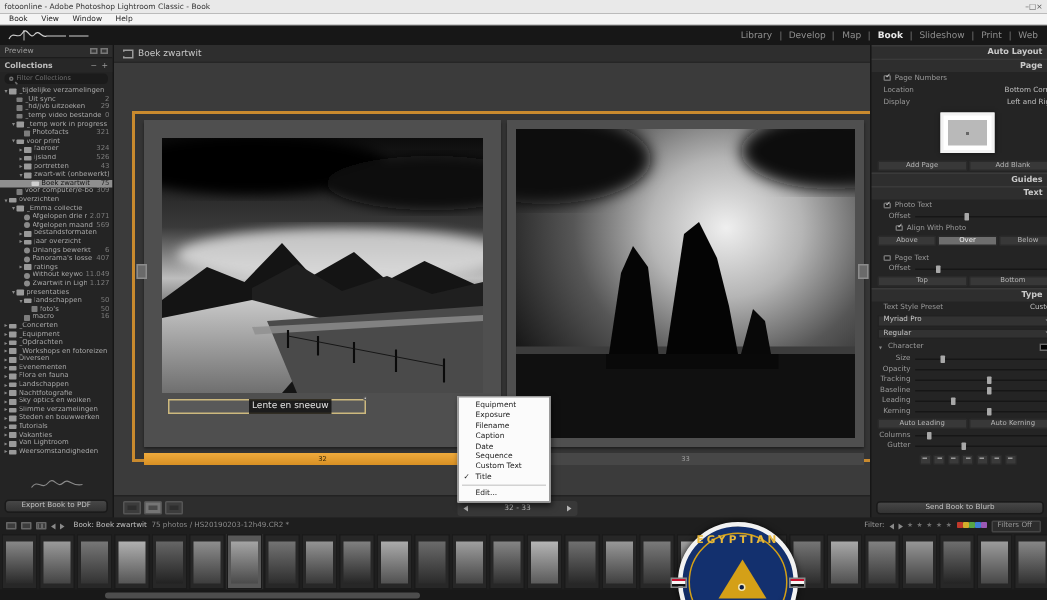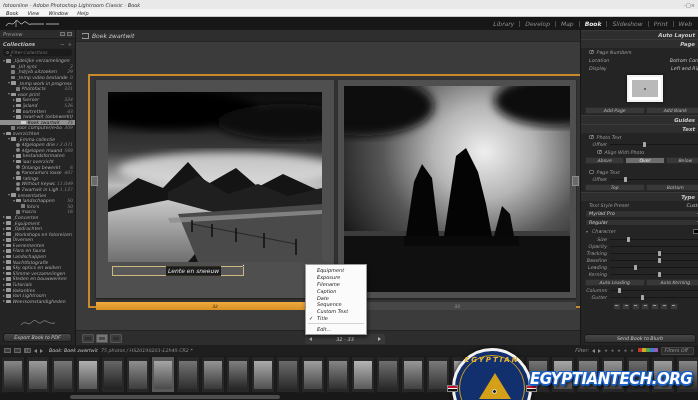--- a/index.html
+++ b/index.html
@@ -1,18 +1,18 @@
 <!DOCTYPE html>
 <html><head>
 <meta charset="utf-8">
 <style>
   * { margin:0; padding:0; box-sizing:border-box; }
   html,body { width:698px; height:400px; overflow:hidden; background:#111;
     font-family:"DejaVu Sans", sans-serif; }
-  #app { position:relative; width:698px; height:400px; background:#1d1d1d;font-style:italic; }
+  #app { position:relative; width:698px; height:400px; background:#1d1d1d; }
 
   
   #titlebar { position:absolute; left:0; top:0; width:698px; height:9px; background:#e9e9e9;
     display:flex; align-items:center; font-size:5px; color:#333; padding:0 3px; }
   #titlebar .spacer { flex:1; }
   .winbtn { width:10px; text-align:center; color:#555; font-size:5px; }
   #menubar { position:absolute; left:0; top:9px; width:698px; height:8px; background:#f4f4f4;
     display:flex; align-items:center; gap:9px; font-size:5px; color:#222; padding:0 6px;
     border-bottom:1px solid #c9c9c9; }
 
@@ -917,16 +917,15 @@
 
   <div id="watermark">
     <div id="wm-badge">
       <span class="ring"></span>
       <span class="arc-text">EGYPTIAN</span>
       <span class="pyramid"></span>
       <span class="eye"></span>
       <span class="wm-flag l"></span>
       <span class="wm-flag r"></span>
     </div>
-    <div id="wm-site">EGYPTIANTECH.ORG</div>
   </div>
 
 </div>
 
 </body></html>

